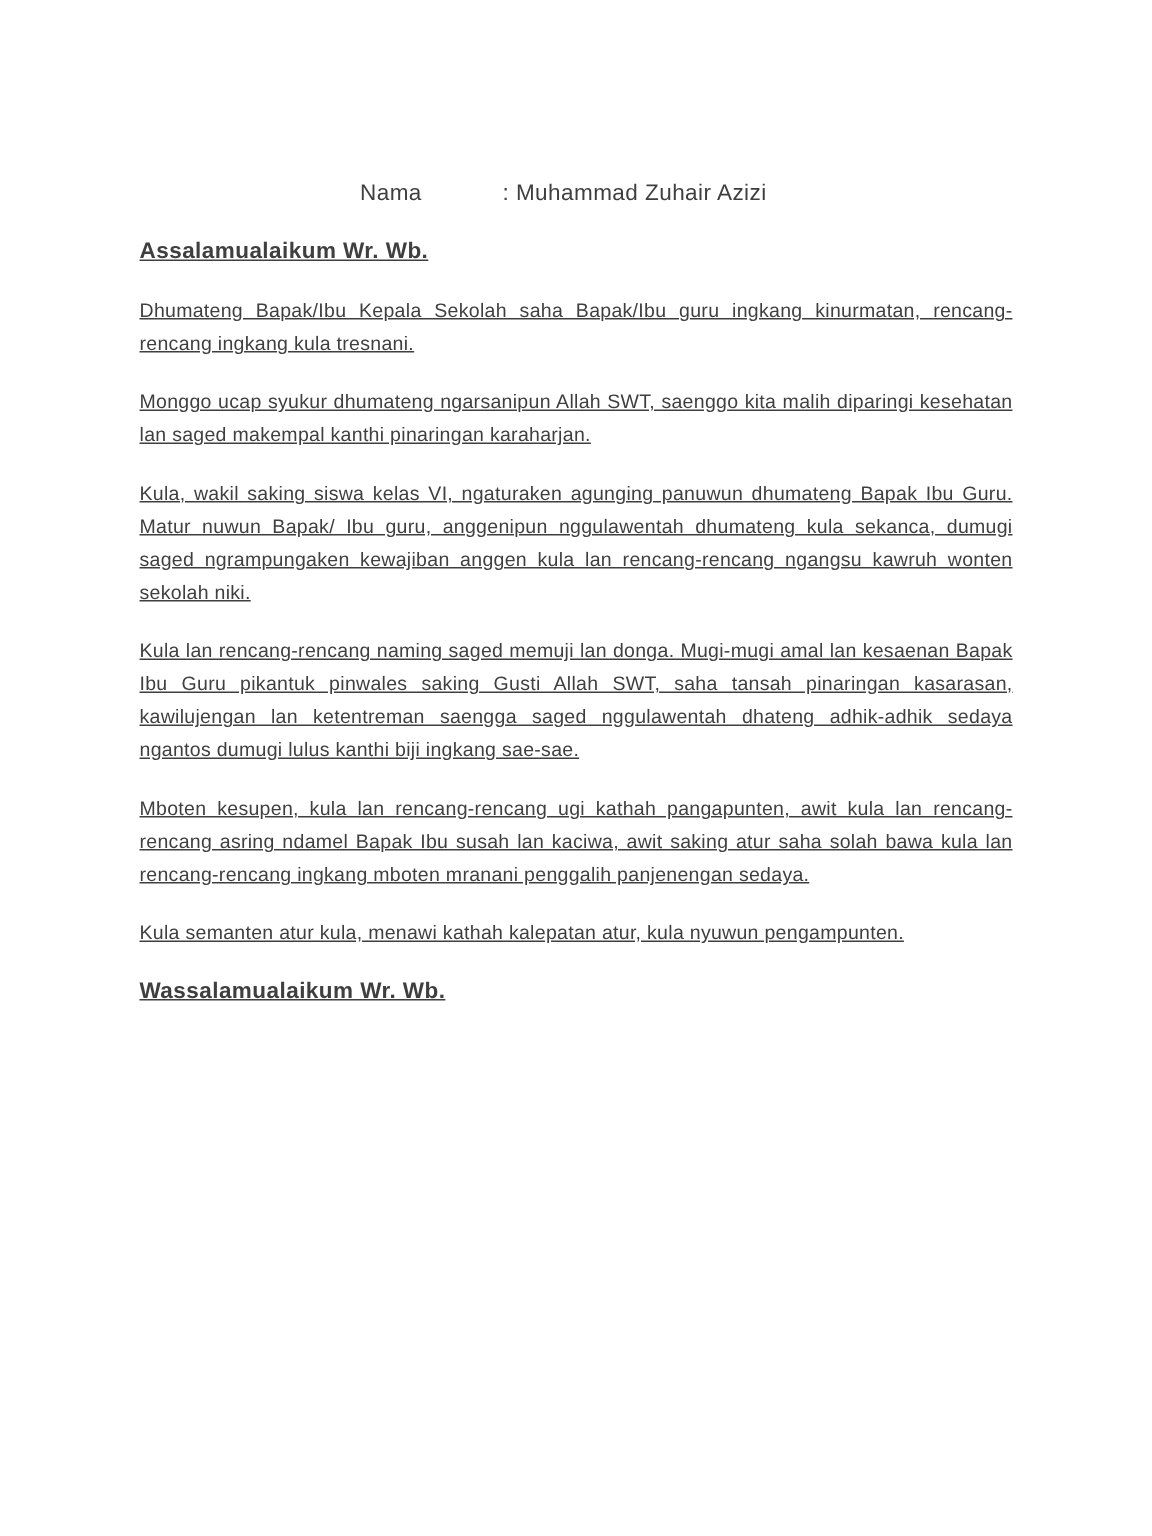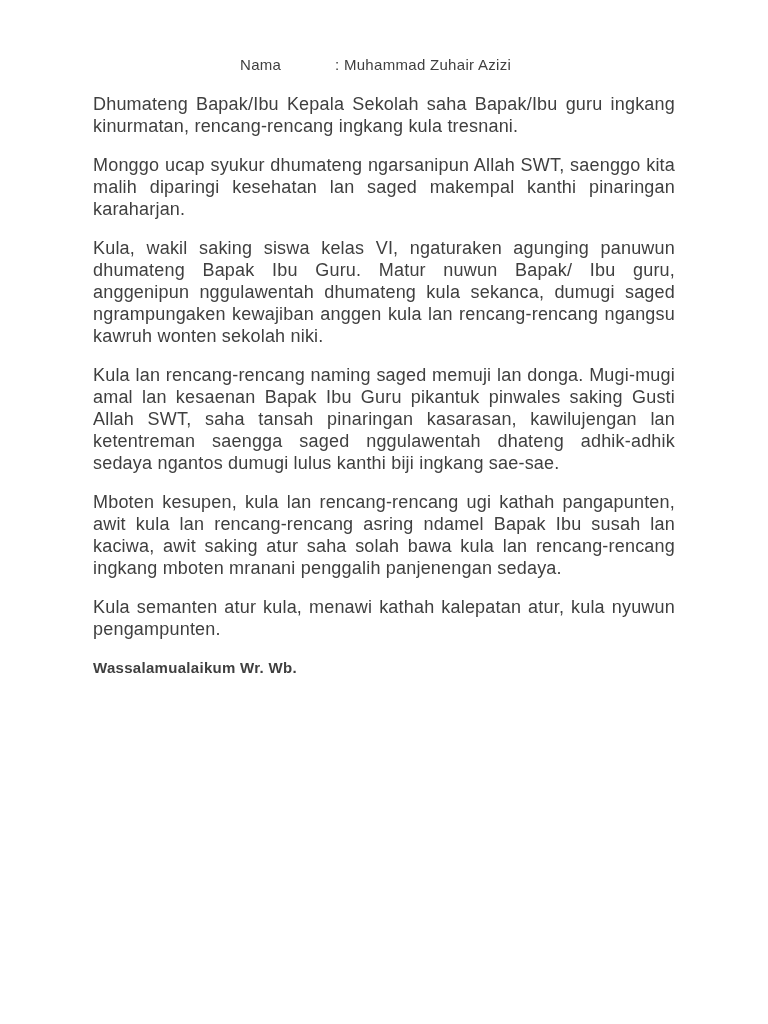--- a/index.html
+++ b/index.html
@@ -12,21 +12,22 @@
     height: 1024px;
     overflow: hidden;
     font-family: "Liberation Sans", "DejaVu Sans", sans-serif;
     color: #3f3f3f;
   }
   .page {
     box-sizing: border-box;
     width: 768px;
     height: 1024px;
     background: #ffffff;
-    padding: 54px 93px 0 93px;
+    padding: 118px 93px 0 93px;
+    text-decoration: underline;
   }
   .name-line {
     margin: 0 0 0 147px;
     font-size: 15px;
     line-height: 22px;
     letter-spacing: 0.3px;
   }
   .name-label {
     display: inline-block;
     width: 95px;
@@ -35,36 +36,37 @@
     display: inline-block;
   }
   .salutation {
     font-weight: bold;
     font-size: 15px;
     line-height: 22px;
     letter-spacing: 0.3px;
     margin: 17px 0;
   }
   .para {
-    font-size: 18px;
+    font-size: 13px;
     line-height: 22px;
     letter-spacing: 0.2px;
     text-align: justify;
     margin: 17px 0;
   }
 </style>
 </head>
 <body>
 
 <div class="page">
 
   <div class="name-line">
     <span class="name-label">Nama</span><span class="name-value">: Muhammad Zuhair Azizi</span>
   </div>
 
+  <p class="salutation">Assalamualaikum Wr. Wb.</p>
 
   <p class="para">Dhumateng Bapak/Ibu Kepala Sekolah saha Bapak/Ibu guru ingkang kinurmatan, rencang-rencang ingkang kula tresnani.</p>
 
   <p class="para">Monggo ucap syukur dhumateng ngarsanipun Allah SWT, saenggo kita malih diparingi kesehatan lan saged makempal kanthi pinaringan karaharjan.</p>
 
   <p class="para">Kula, wakil saking siswa kelas VI, ngaturaken agunging panuwun dhumateng Bapak Ibu Guru. Matur nuwun Bapak/ Ibu guru, anggenipun nggulawentah dhumateng kula sekanca, dumugi saged ngrampungaken kewajiban anggen kula lan rencang-rencang ngangsu kawruh wonten sekolah niki.</p>
 
   <p class="para">Kula lan rencang-rencang naming saged memuji lan donga. Mugi-mugi amal lan kesaenan Bapak Ibu Guru pikantuk pinwales saking Gusti Allah SWT, saha tansah pinaringan kasarasan, kawilujengan lan ketentreman saengga saged nggulawentah dhateng adhik-adhik sedaya ngantos dumugi lulus kanthi biji ingkang sae-sae.</p>
 
   <p class="para">Mboten kesupen, kula lan rencang-rencang ugi kathah pangapunten, awit kula lan rencang-rencang asring ndamel Bapak Ibu susah lan kaciwa, awit saking atur saha solah bawa kula lan rencang-rencang ingkang mboten mranani penggalih panjenengan sedaya.</p>

